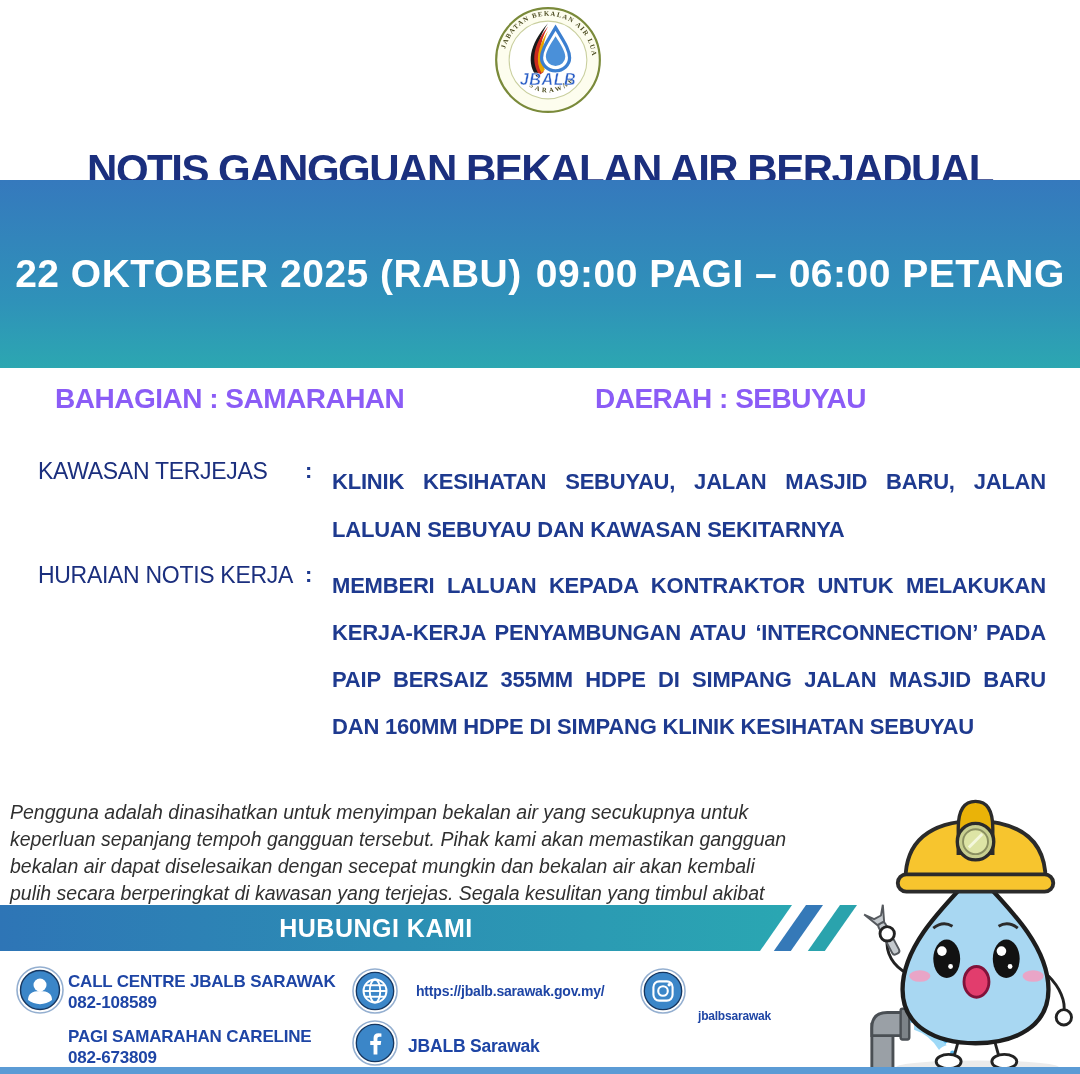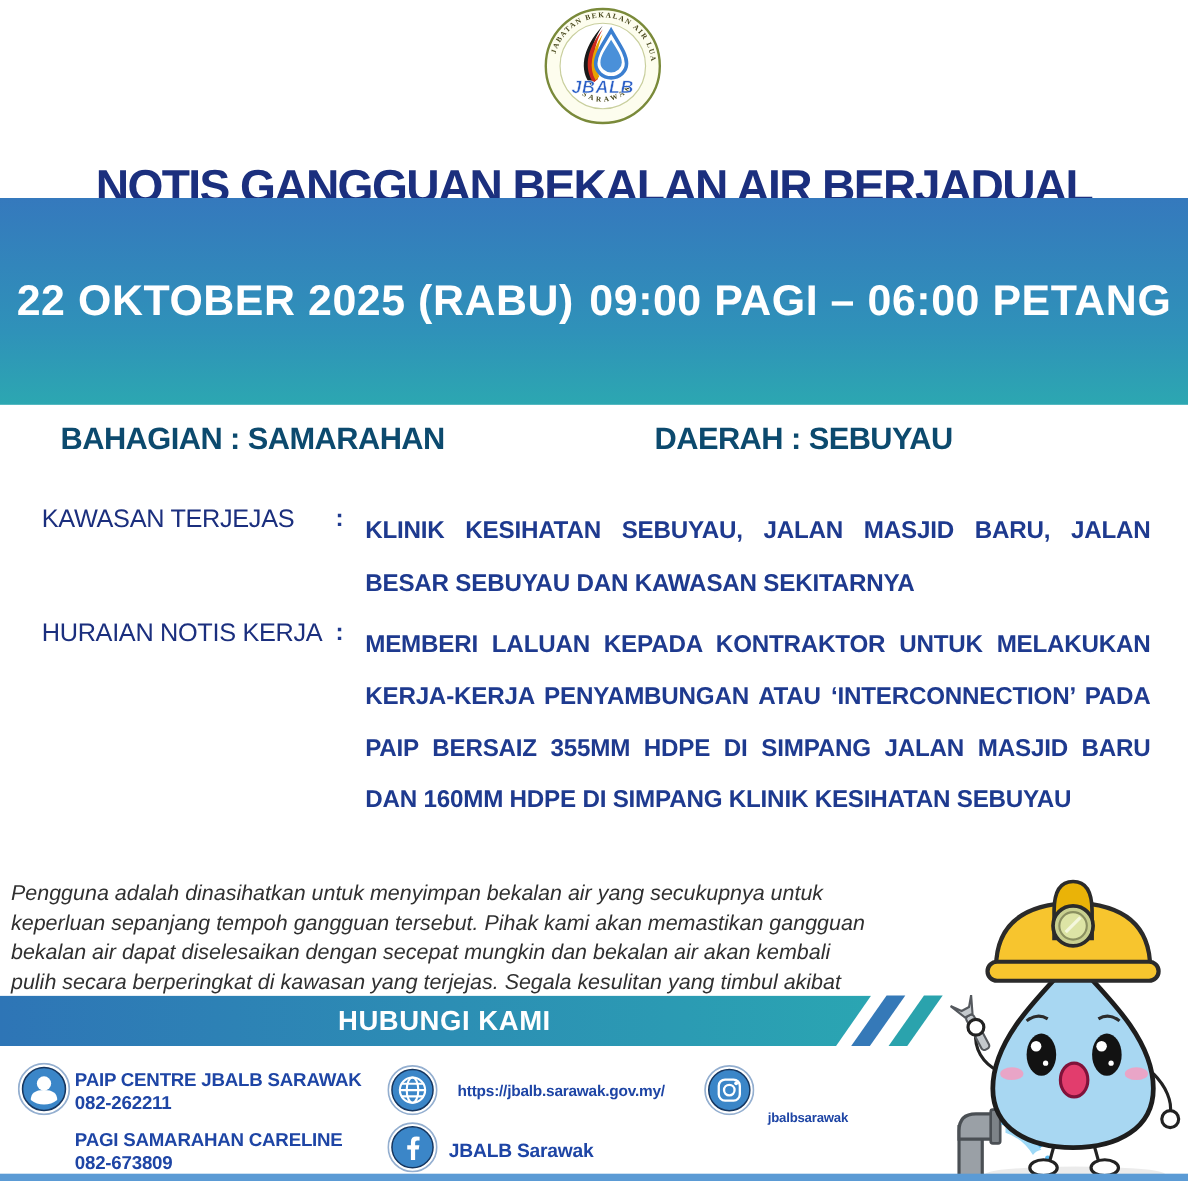--- a/index.html
+++ b/index.html
@@ -11,21 +11,21 @@
   .title{position:absolute;left:0;top:126px;width:1080px;text-align:center;
          font-size:42px;font-weight:700;letter-spacing:-1.5px;color:#1b2f7e;margin-top:20px;}
 
   
   .date-banner{position:absolute;left:0;top:180px;width:1080px;height:188px;
        background:linear-gradient(180deg,#3579bd 0%,#2f92b9 65%,#2ca7b1 100%);
        display:flex;flex-direction:row;align-items:center;justify-content:center;gap:14px;}
   .date-banner .line{color:#ffffff;font-size:39px;font-weight:700;letter-spacing:0.5px;}
 
   
-  .loc{position:absolute;top:383px;font-size:28px;font-weight:700;color:#0c4a6e;letter-spacing:-0.5px;}
+  .loc{position:absolute;top:383px;font-size:28px;font-weight:700;color:#8b5cf6;letter-spacing:-0.5px;}
   .loc.bahagian{left:55px;} .loc.daerah{left:595px;}
 
   
   .detail-label{position:absolute;left:38px;width:262px;font-size:23px;font-weight:400;
        color:#1b2f7e;letter-spacing:-0.3px;}
   .detail-colon{position:absolute;left:305px;font-size:22px;font-weight:700;color:#1e3a8f;}
   .detail-content{position:absolute;left:332px;width:714px;font-size:22px;font-weight:700;
        color:#1e3a8f;text-align:justify;letter-spacing:-0.2px;}
   .row-kawasan .detail-label,.row-kawasan .detail-colon{top:458px;}
   .row-kawasan .detail-content{top:458px;line-height:48px;}
@@ -34,21 +34,21 @@
   .seg-italic{}
 
   
   .advisory{position:absolute;left:10px;top:799px;width:778px;font-size:19.5px;
        font-style:italic;font-weight:500;color:#303030;line-height:27px;text-align:left;}
 
   
   .hubungi-banner{position:absolute;left:0;top:905px;width:792px;height:46px;
        background:linear-gradient(90deg,#2e75b6 0%,#2aa7b2 100%);
        clip-path:polygon(0 0,792px 0,760px 46px,0 46px);
-       display:flex;align-items:center;justify-content:center;padding-left:28px;}
+       display:flex;align-items:center;justify-content:center;}
   .hubungi-banner .txt{color:#fff;font-size:25px;font-weight:700;letter-spacing:0.5px;
        margin-left:-40px;}
   .stripe{position:absolute;top:905px;width:17px;height:46px;transform:skewX(-35deg);
        transform-origin:top left;}
   .stripe.s1{left:806px;background:#3579b8;}
   .stripe.s2{left:840px;background:#2aa3ad;}
 
   
   .contact-text{font-size:17px;font-weight:700;color:#1e45a5;line-height:21px;letter-spacing:-0.2px;}
   .ct{position:absolute;}
@@ -98,21 +98,21 @@
     <div class="line">22 OKTOBER 2025 (RABU)</div>
     <div class="line">09:00 PAGI – 06:00 PETANG</div>
   </div>
 
   <div class="loc bahagian">BAHAGIAN : SAMARAHAN</div>
   <div class="loc daerah">DAERAH : SEBUYAU</div>
 
   <div class="row-kawasan">
     <div class="detail-label">KAWASAN TERJEJAS</div>
     <div class="detail-colon">:</div>
-    <div class="detail-content">KLINIK KESIHATAN SEBUYAU, JALAN MASJID BARU, JALAN BESAR SEBUYAU DAN KAWASAN SEKITARNYA</div>
+    <div class="detail-content">KLINIK KESIHATAN SEBUYAU, JALAN MASJID BARU, JALAN LALUAN SEBUYAU DAN KAWASAN SEKITARNYA</div>
   </div>
 
   <div class="row-huraian">
     <div class="detail-label">HURAIAN NOTIS KERJA</div>
     <div class="detail-colon">:</div>
     <div class="detail-content"><span>MEMBERI LALUAN KEPADA KONTRAKTOR UNTUK MELAKUKAN KERJA-KERJA PENYAMBUNGAN ATAU </span><span class="seg-italic">‘INTERCONNECTION’</span><span> PADA PAIP BERSAIZ 355MM </span><span class="seg-italic">HDPE</span><span> DI SIMPANG JALAN MASJID BARU DAN 160MM HDPE DI SIMPANG KLINIK KESIHATAN SEBUYAU</span></div>
   </div>
 
   <div class="advisory">Pengguna adalah dinasihatkan untuk menyimpan bekalan air yang secukupnya untuk keperluan sepanjang tempoh gangguan tersebut. Pihak kami akan memastikan gangguan bekalan air dapat diselesaikan dengan secepat mungkin dan bekalan air akan kembali pulih secara berperingkat di kawasan yang terjejas. Segala kesulitan yang timbul akibat gangguan ini adalah sangat dikesali.</div>
 
@@ -122,22 +122,22 @@
   <div class="stripe s1"></div>
   <div class="stripe s2"></div>
 
   <svg class="icon-circle" style="left:16px;top:966px;" viewBox="0 0 48 48">
     <circle cx="24" cy="24" r="23" fill="none" stroke="#94afd0" stroke-width="1.6"></circle>
     <circle cx="24" cy="24" r="19.5" fill="#3b86c8" stroke="#16365f" stroke-width="1.4"></circle>
     <circle cx="24" cy="19" r="6.5" fill="#ffffff"></circle>
     <path d="M12,34 q0-9 12-9 q12,0 12,9 a19.5,19.5 0 0 1 -24,0 Z" fill="#ffffff"></path>
   </svg>
   <div class="ct contact-text" style="left:68px;top:971px;">
-    <div>PAIP CENTRE JBALB SARAWAK</div>
-    <div>082-262211</div>
+    <div>CALL CENTRE JBALB SARAWAK</div>
+    <div>082-108589</div>
   </div>
 
   <div class="ct contact-text" style="left:68px;top:1026px;">
     <div>PAGI SAMARAHAN CARELINE</div>
     <div>082-673809</div>
   </div>
 
   <svg class="icon-circle" style="left:352px;top:968px;width:46px;height:46px;" viewBox="0 0 48 48">
     <circle cx="24" cy="24" r="23" fill="none" stroke="#94afd0" stroke-width="1.6"></circle>
     <circle cx="24" cy="24" r="19.5" fill="#3b86c8" stroke="#16365f" stroke-width="1.4"></circle>

